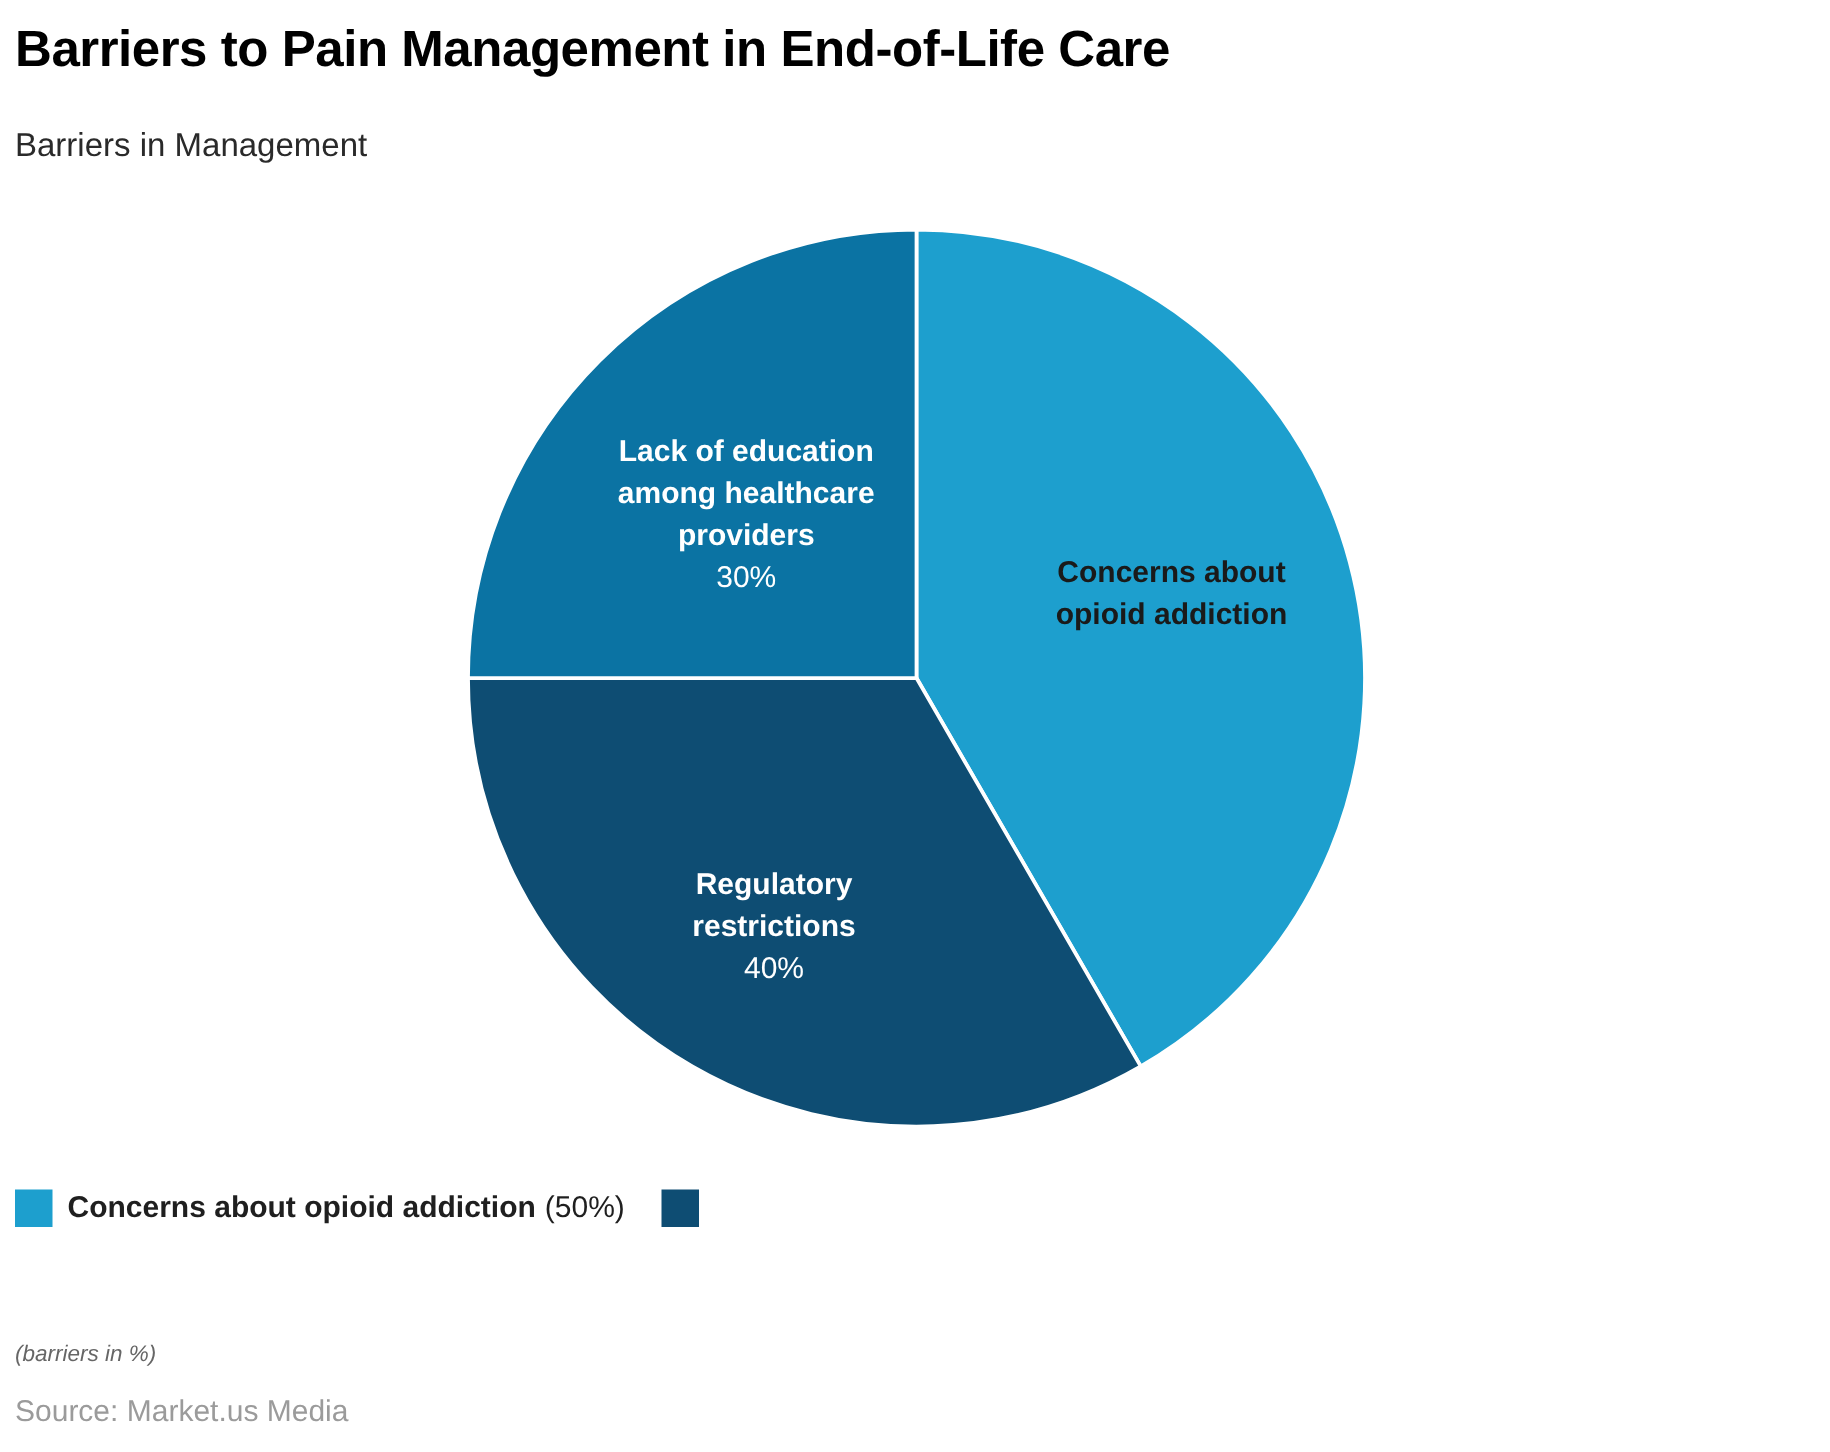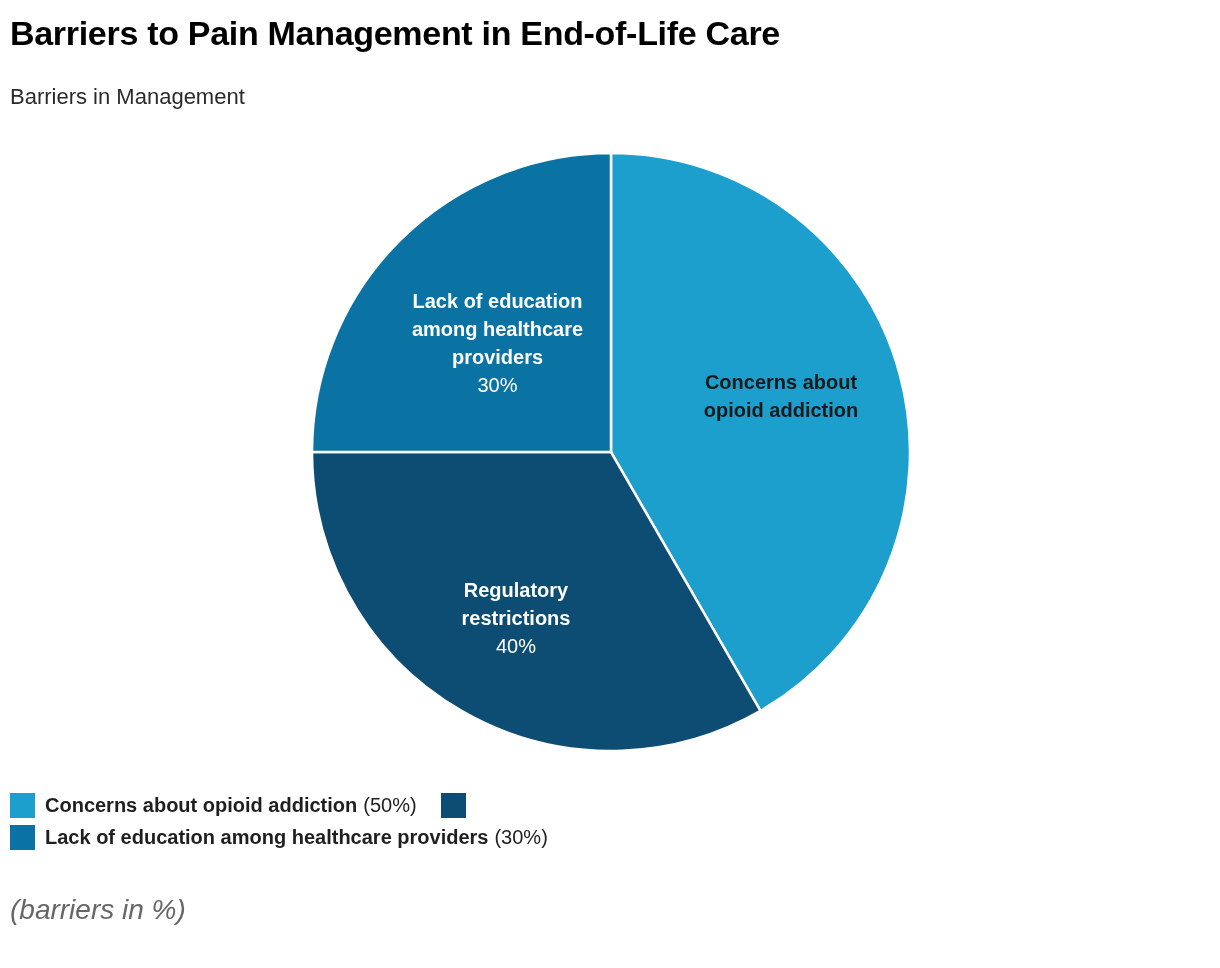--- a/index.html
+++ b/index.html
@@ -41,21 +41,21 @@
     display: flex; flex-wrap: wrap; column-gap: 24px; row-gap: 7px;
     align-items: center;
   }
   .legend-item { display: flex; align-items: center; gap: 10px; cursor: pointer; }
   .legend-swatch { width: 25px; height: 25px; flex: 0 0 auto; }
   .legend-text { font-size: 20px; font-weight: 700; color: #1f1f1f; white-space: nowrap; }
   .legend-pct { font-size: 20px; font-weight: 400; color: #1f1f1f; margin-left: 6px; }
 
   .footnote {
     position: absolute; left: 10px; top: 894px;
-    font-size: 28px; font-style: italic; color: #666666;
+    font-size: 15px; font-style: italic; color: #666666;
   }
   .source {
     position: absolute; left: 10px; top: 930px;
     font-size: 20px; color: #9b9b9b;
   }
 </style>
 </head>
 <body>
 
 <div class="page">
@@ -86,21 +86,18 @@
   </div>
 
   <div class="legend">
     <div class="legend-item">
       <span class="legend-swatch" style="background: rgb(29, 159, 206);"></span>
       <span class="legend-text"><span>Concerns about opioid addiction</span><span class="legend-pct">(50%)</span></span>
     </div>
     <div class="legend-item">
       <span class="legend-swatch" style="background: rgb(14, 77, 115);"></span>
     </div>
-    <div class="legend-item">
-      <span class="legend-swatch" style="background: rgb(11, 115, 163);"></span>
-      <span class="legend-text"><span>Lack of education among healthcare providers</span><span class="legend-pct">(30%)</span></span>
-    </div>
   </div>
 
   <div class="footnote">(barriers in %)</div>
+  <div class="source">Source: Market.us Media</div>
 
 </div>
 
 </body></html>

